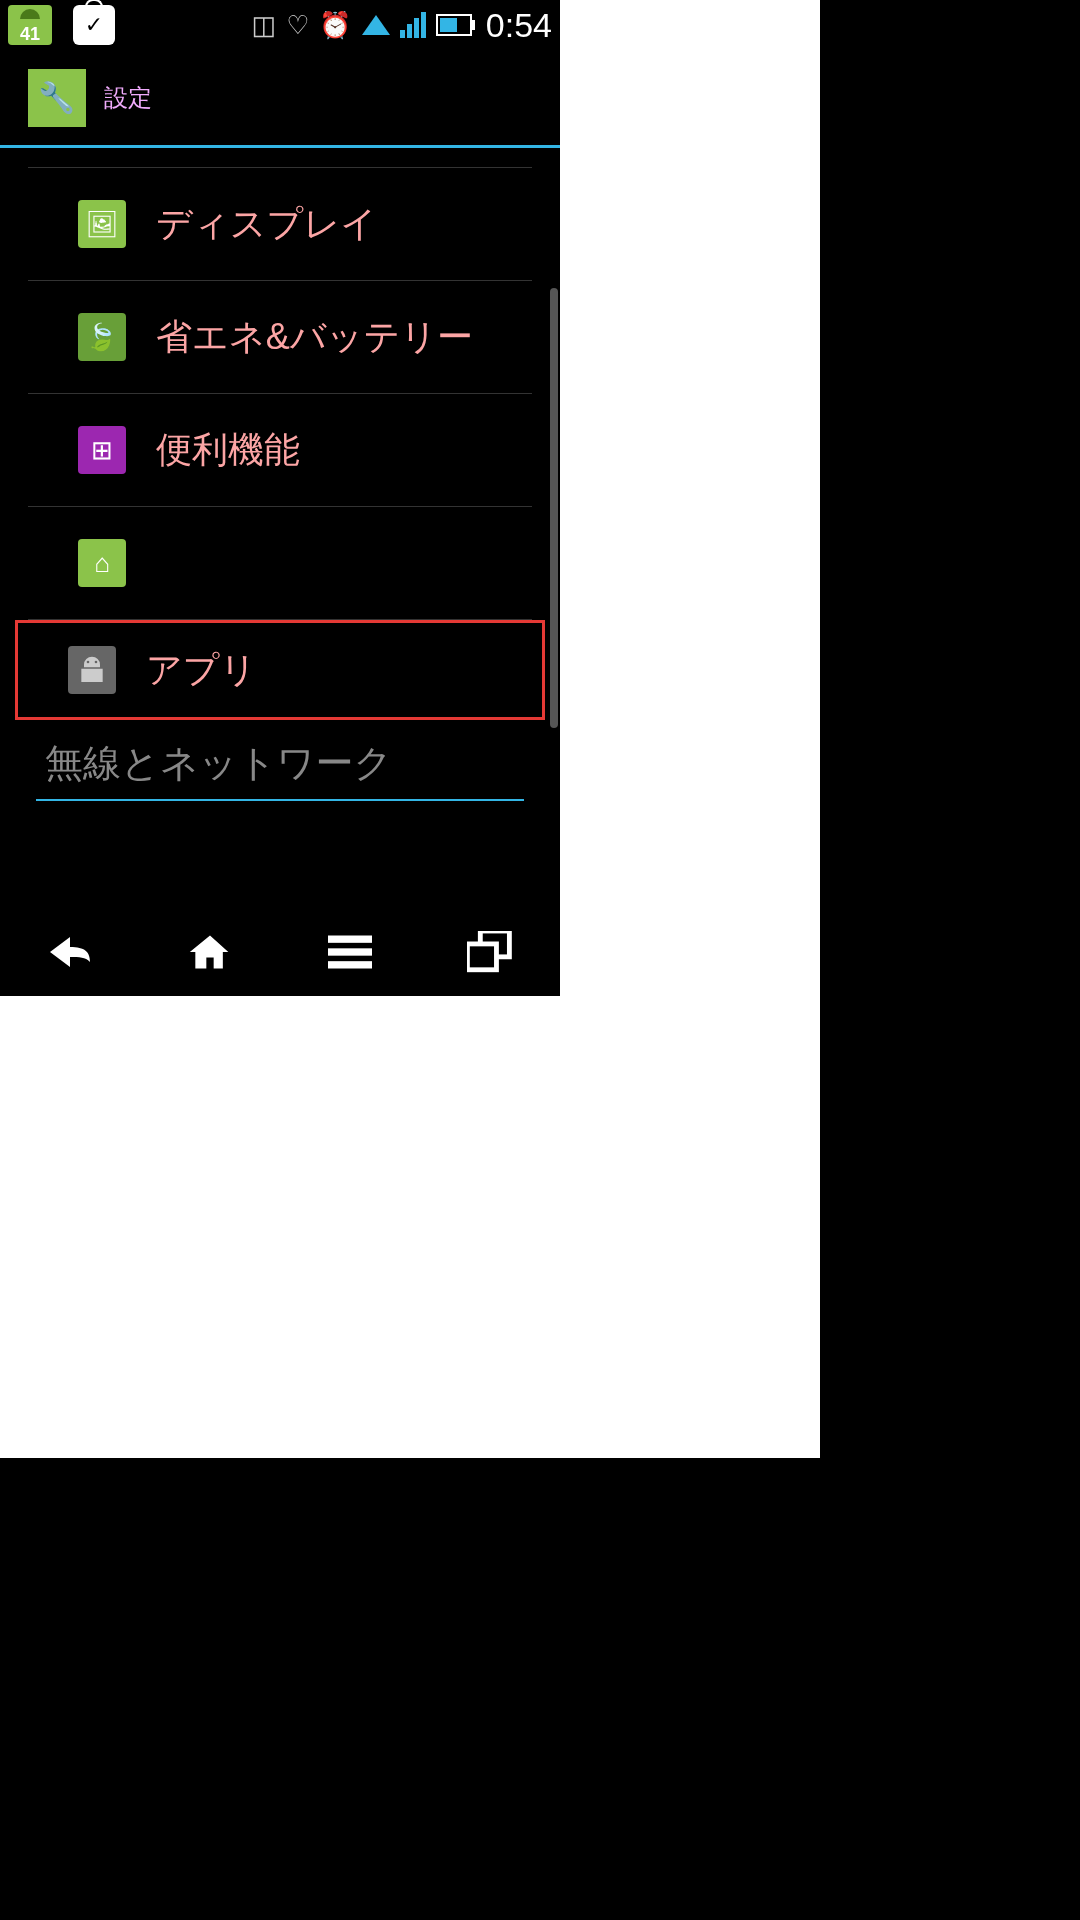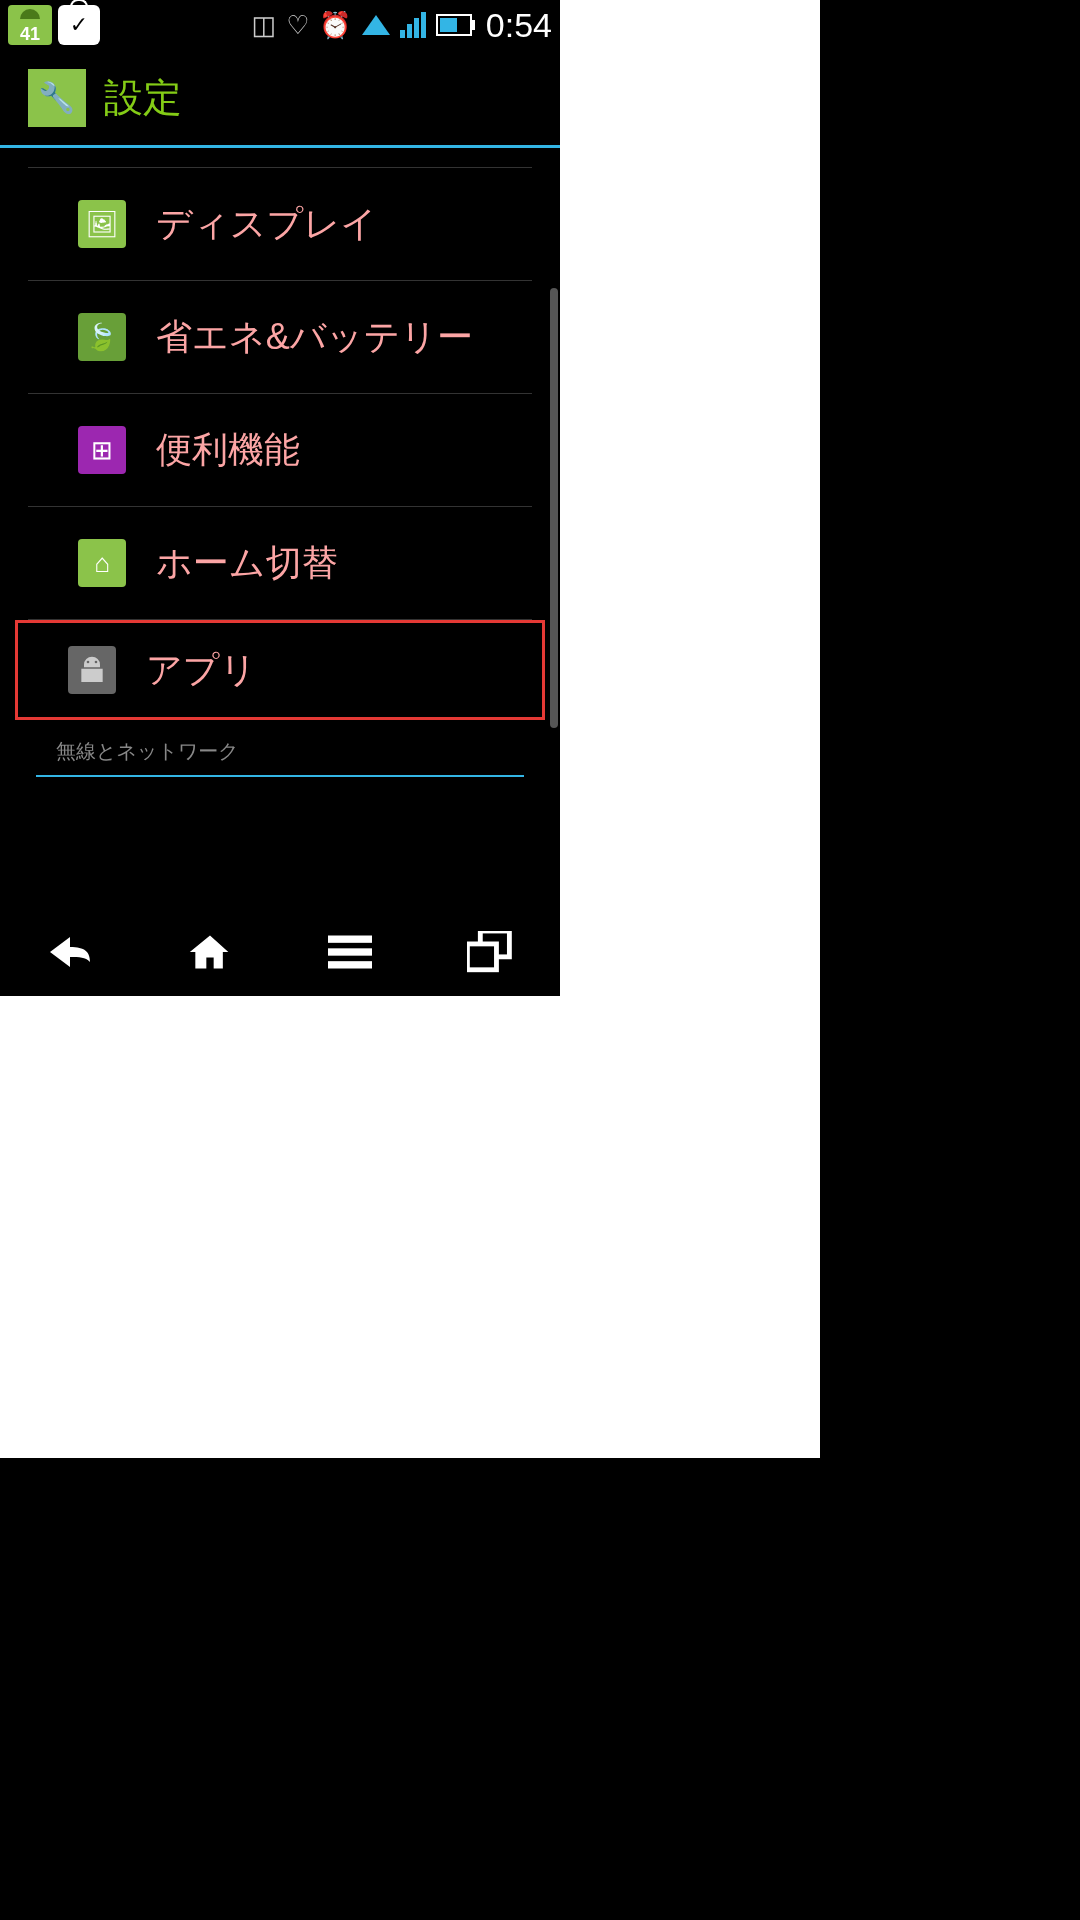--- a/index.html
+++ b/index.html
@@ -14,21 +14,21 @@
       border-bottom: 462px solid #fff;
     }
     .status-bar {
       height: 50px;
       background: #000;
       display: flex;
       align-items: center;
       padding: 0 8px;
       color: #fff;
     }
-    .status-left { display: flex; gap: 6px; align-items: center; }
+    .status-left { display: flex; gap: 21px; align-items: center; }
     .status-right { margin-left: auto; display: flex; gap: 10px; align-items: center; }
     .android-badge {
       width: 44px; height: 40px;
       background: #8bc34a;
       border-radius: 4px;
       display: flex;
       align-items: flex-end;
       justify-content: center;
       font-size: 18px;
       font-weight: bold;
@@ -105,21 +105,21 @@
     }
     .header-icon {
       width: 58px; height: 58px;
       background: #8bc34a;
       display: flex;
       align-items: center;
       justify-content: center;
       color: #fff;
       font-size: 30px;
     }
-    .header-title { color: #84cc16; font-size: 39px; }
+    .header-title { color: #f0abfc; font-size: 24px; }
     
     .content {
       height: calc(100% - 50px - 98px - 88px);
       overflow-y: auto;
       position: relative;
     }
     .scroll-indicator {
       position: absolute;
       right: 2px;
       top: 140px;
@@ -153,24 +153,24 @@
       display: flex;
       align-items: center;
       justify-content: center;
       color: #fff;
       font-size: 26px;
       flex-shrink: 0;
     }
     .item-label { color: #fca5a5; font-size: 36px; }
     
     .section-header {
-      padding: 18px 56px 10px;
+      padding: 18px 28px 10px;
       color: #888;
-      font-size: 20px;
-      margin: 0 0;
+      font-size: 38px;
+      margin: 0 17px;
     }
     .section-divider {
       height: 2px;
       background: #33b5e5;
       margin: 0 36px 6px;
     }
     
     .nav-bar {
       position: absolute;
       bottom: 0;
@@ -244,21 +244,20 @@
     <div class="item-label">省エネ&amp;バッテリー</div>
   </div>
 
   <div class="list-item">
     <div class="item-icon ic-convenience">⊞</div>
     <div class="item-label">便利機能</div>
   </div>
 
   <div class="list-item">
     <div class="item-icon ic-home">⌂</div>
-    <div class="item-label">ホーム切替</div>
   </div>
 
   <div class="list-item highlighted">
     <div class="item-icon ic-apps">
       <svg width="32" height="32" viewBox="0 0 24 24">
           <path fill="#ccc" d="M6 8a6 6 0 0112 0v2H6V8zm-2 3h16v10H4V11z"></path>
           <circle cx="9" cy="6" r="1" fill="#666"></circle>
           <circle cx="15" cy="6" r="1" fill="#666"></circle>
         </svg>
     </div>

